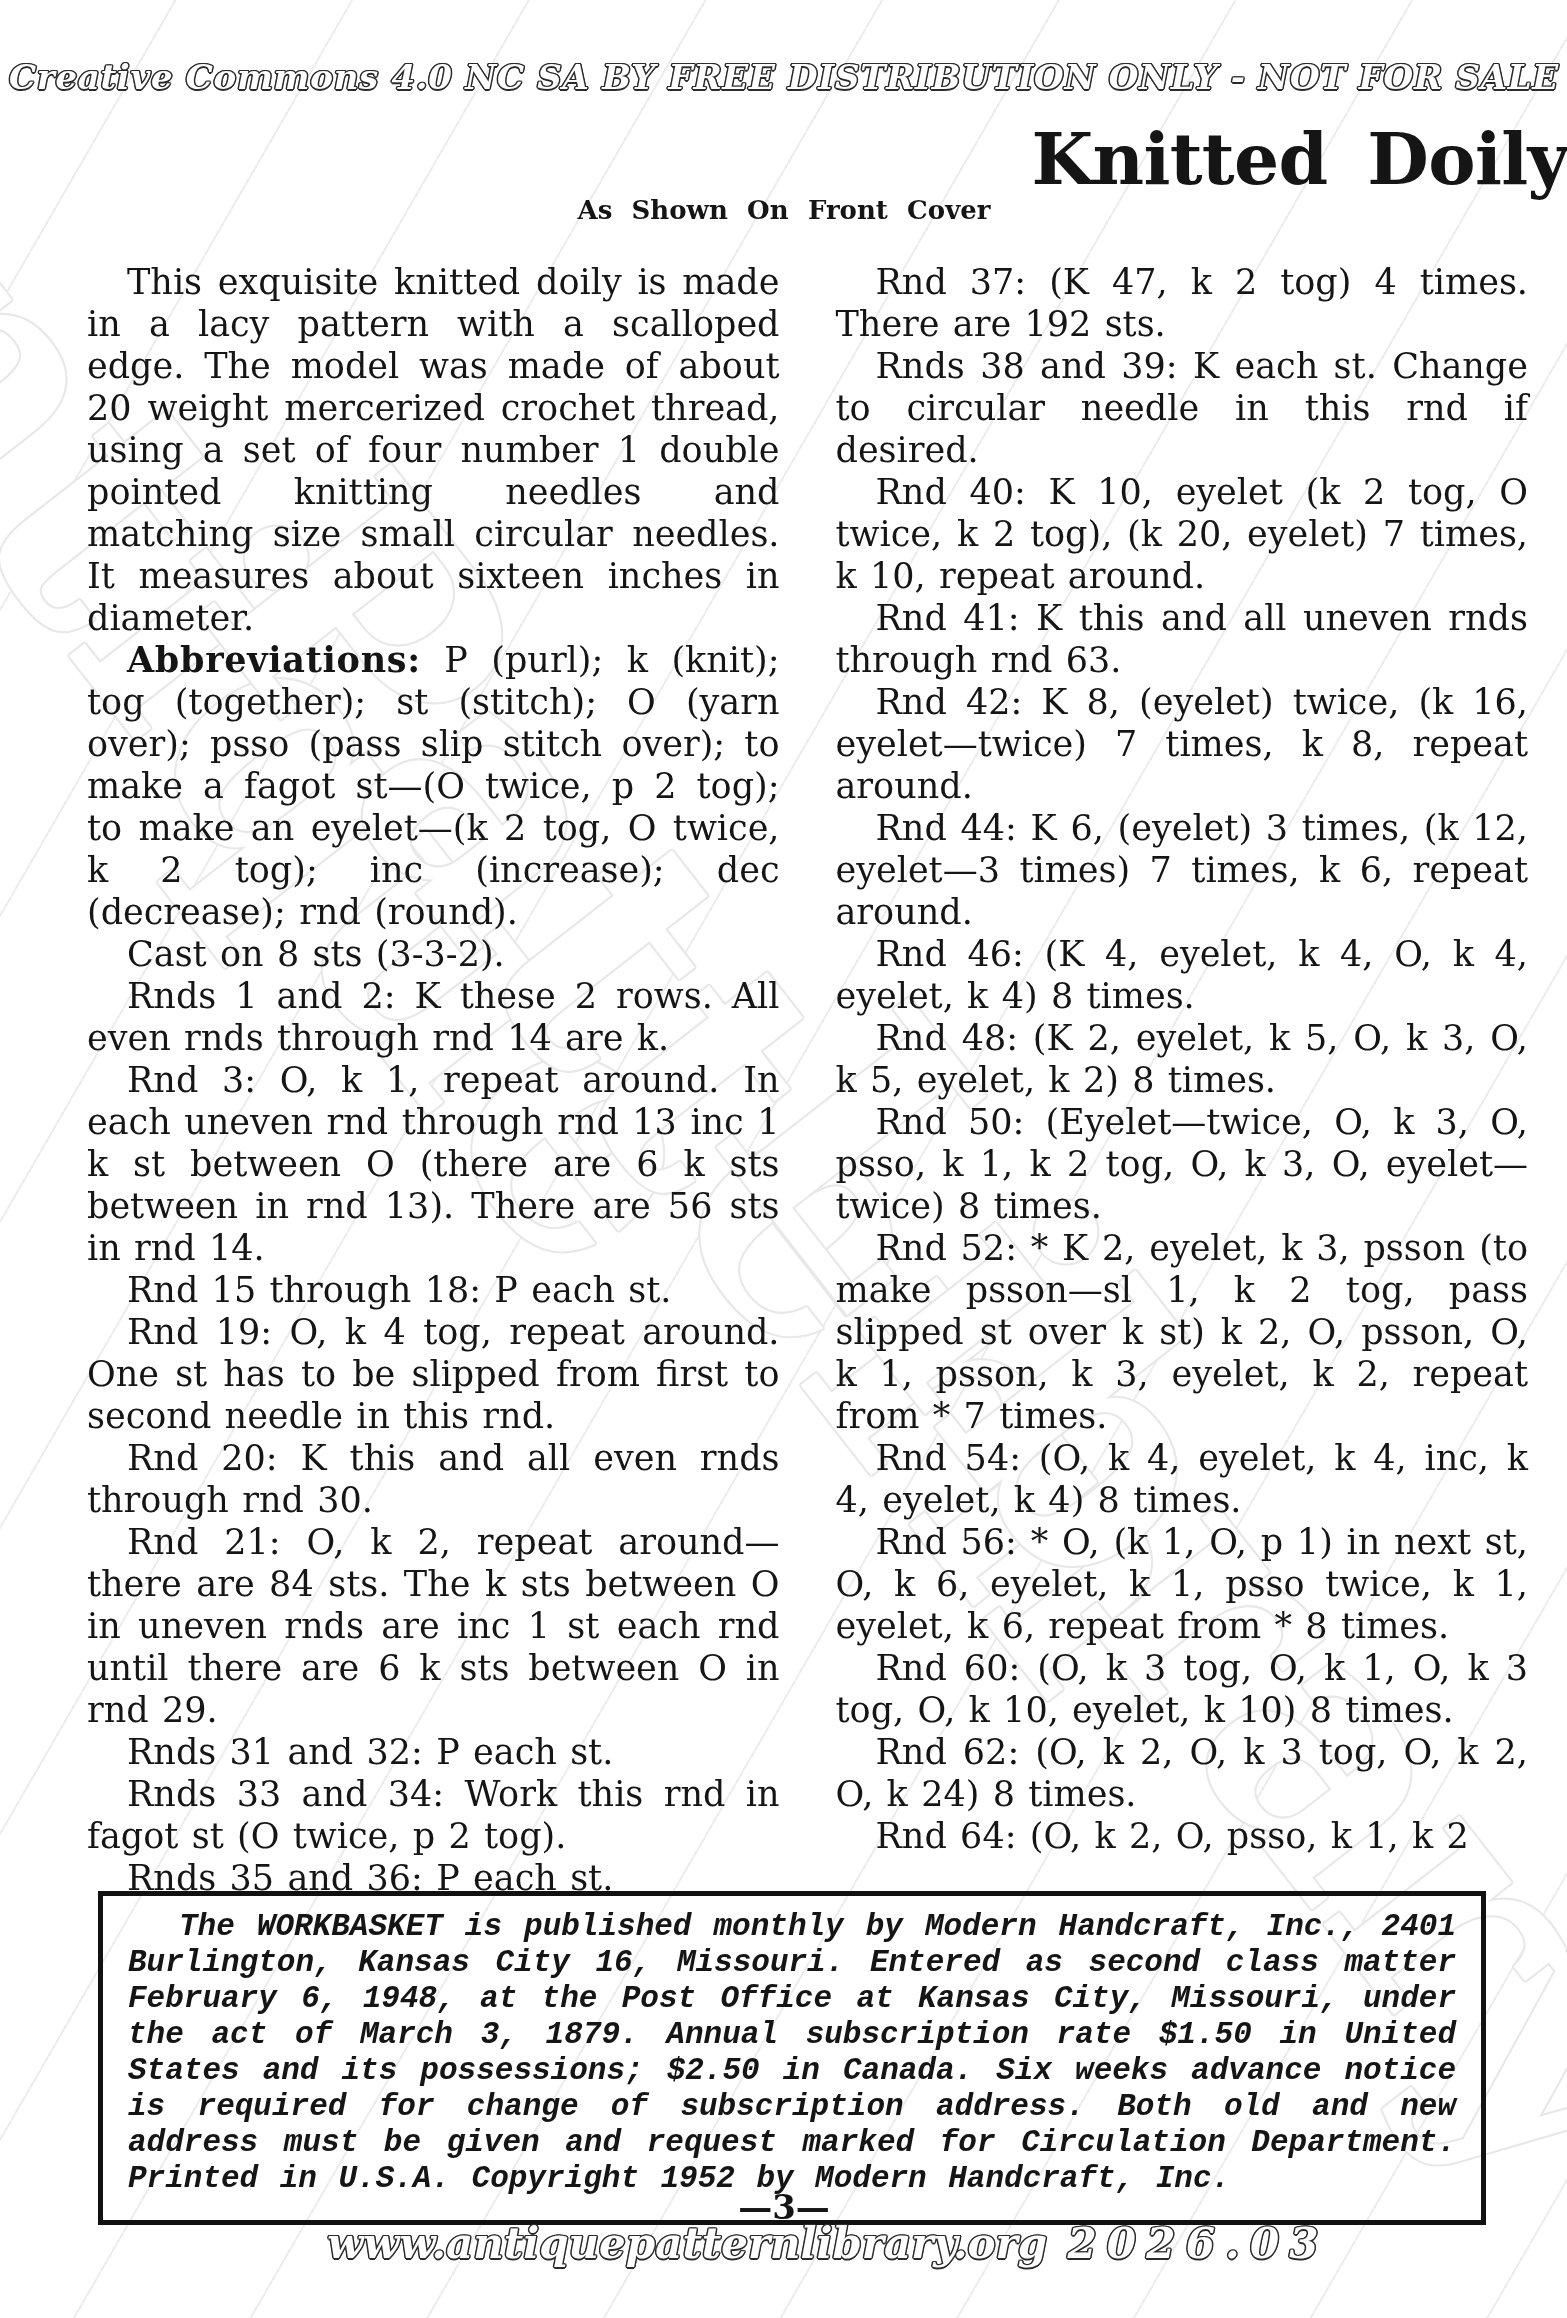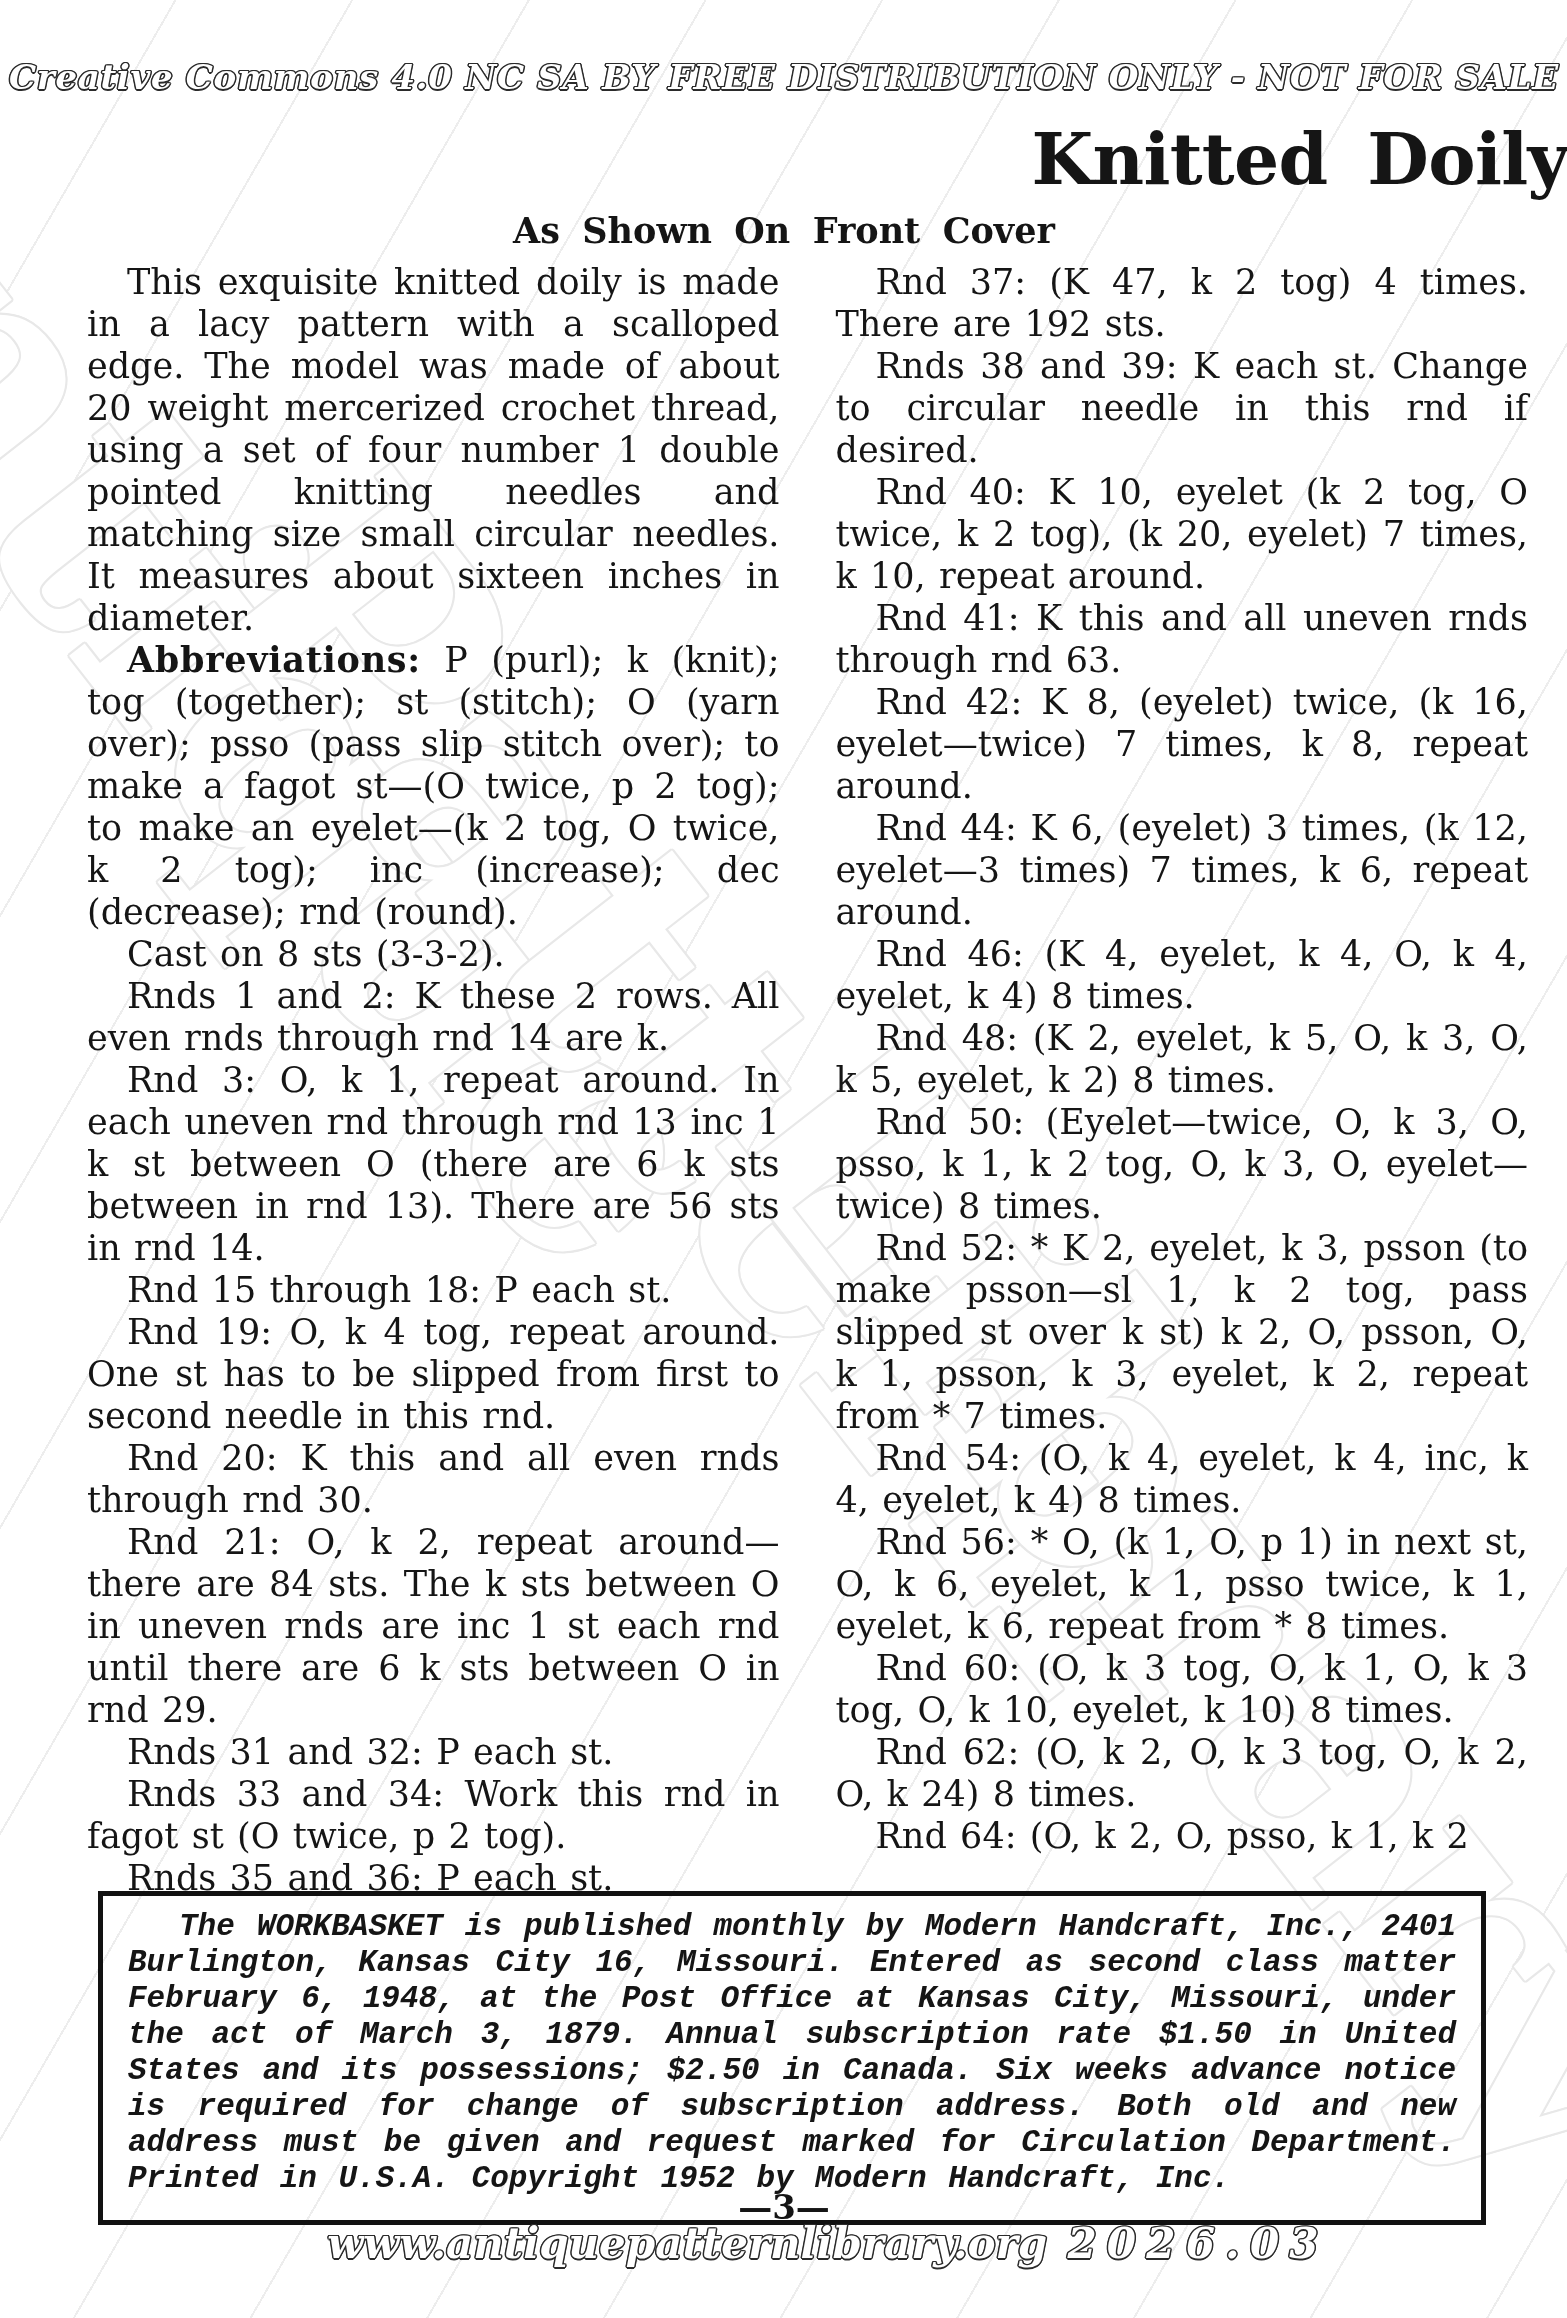--- a/index.html
+++ b/index.html
@@ -50,23 +50,23 @@
     font-style:italic; font-weight:bold;
     font-size:34px; letter-spacing:0.7px;
   }
   .doc-title {
     position:absolute; top:117px; left:0; width:100%;
     text-align:right;
     font-weight:bold; font-size:71px;
     word-spacing:16px; letter-spacing:-0.7px;
   }
   .doc-subtitle {
-    position:absolute; top:210px; left:0; width:100%;
+    position:absolute; top:195px; left:0; width:100%;
     text-align:center;
-    font-weight:bold; font-size:35px;
+    font-weight:bold; font-size:26px;
     word-spacing:10.2px;
   }
 
   
   .columns {
     position:absolute; top:261px; left:87px; right:40px;
     display:flex; gap:56px;
   }
   .col { width:50%; }
   .para {

